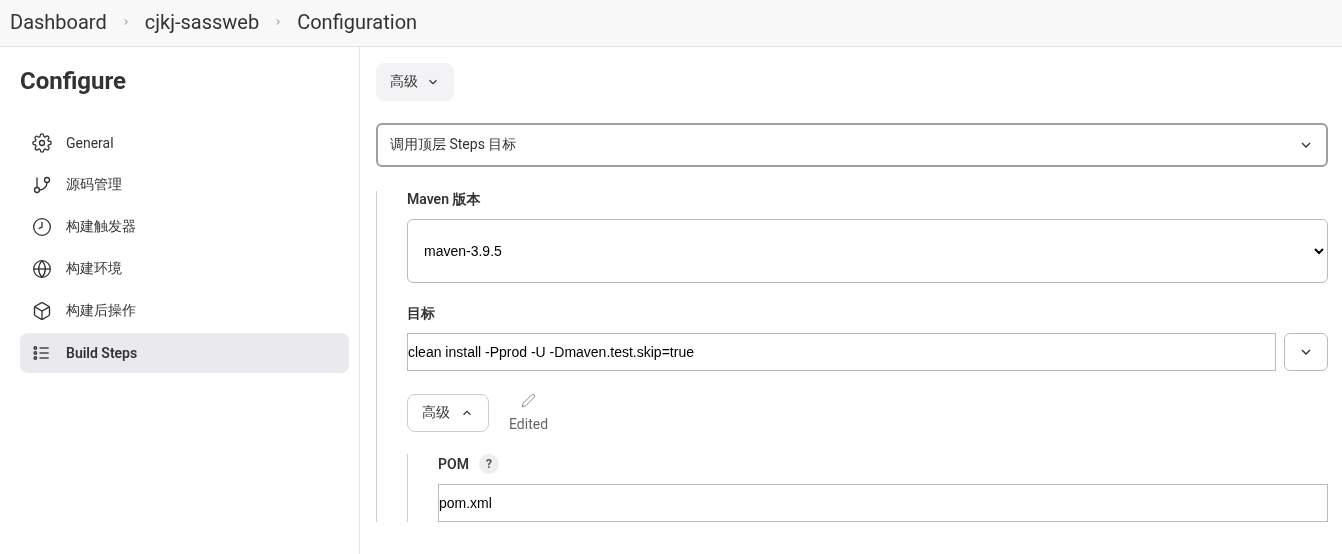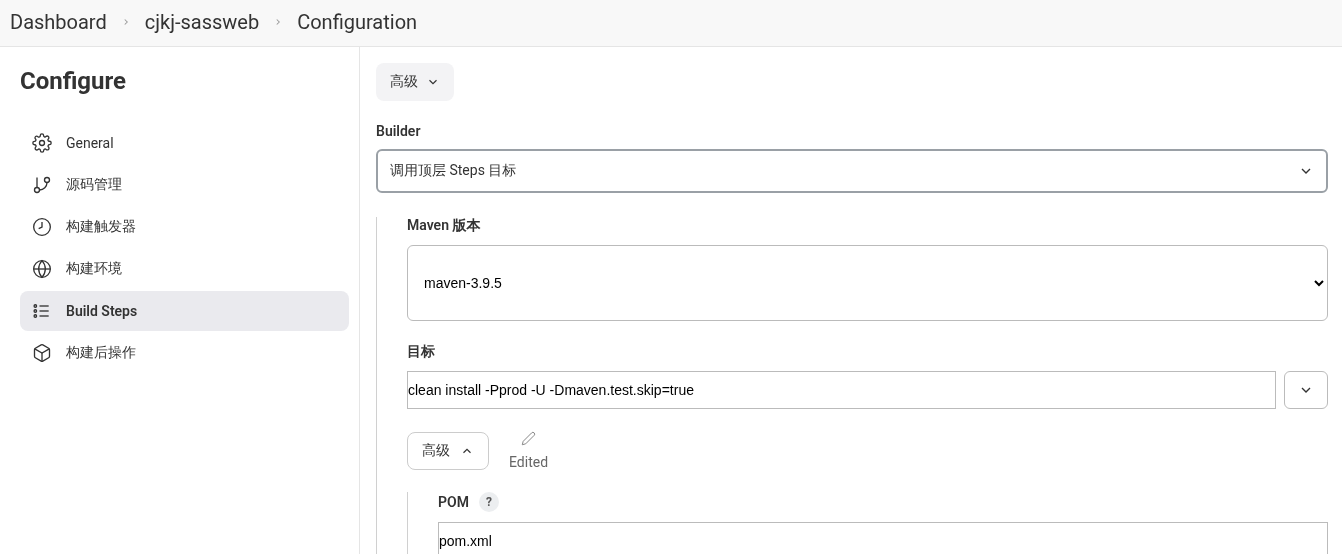--- a/index.html
+++ b/index.html
@@ -13,21 +13,21 @@
 .nav-item { display: flex; align-items: center; gap: 14px; padding: 10px 12px; border-radius: 8px; cursor: pointer; margin-bottom: 2px; }
 .nav-item.active { background: #eaeaee; font-weight: 600; }
 .nav-item svg { width: 20px; height: 20px; stroke: #333; fill: none; stroke-width: 1.6; flex-shrink: 0; }
 .content { flex: 1; padding: 16px 14px 20px 16px; }
 .top-adv { display: inline-flex; align-items: center; gap: 8px; background: #f3f3f5; border-radius: 8px; padding: 10px 14px; cursor: pointer; margin-bottom: 22px; font-size: 14px; }
 .section-label { font-size: 14px; font-weight: 600; margin-bottom: 10px; }
 .builder-select-wrap { position: relative; margin-bottom: 24px; }
 .builder-select { width: 100%; border: 2px solid #9aa0a6; border-radius: 6px; padding: 11px 12px; display: flex; justify-content: space-between; align-items: center; cursor: pointer; }
 .nested-block { border-left: 1.5px solid #d0d0d0; padding-left: 30px; margin-left: 0; }
 .field-label { font-size: 14px; font-weight: 600; margin-bottom: 10px; margin-top: 6px; }
-.select-box { width: 100%; border: 1px solid #bbb; border-radius: 6px; padding: 28px 12px; font-size: 14px; background: #fff; appearance: auto; }
+.select-box { width: 100%; border: 1px solid #bbb; border-radius: 6px; padding: 22px 12px; font-size: 14px; background: #fff; appearance: auto; }
 .goals-row { display: flex; gap: 8px; margin-bottom: 22px; }
 .text-input { flex: 1; border: 1px solid #bbb; border-radius: 0; padding: 10px 0; font-size: 14px; }
 .expand-btn { width: 44px; border: 1px solid #bbb; border-radius: 6px; background: #fff; display: flex; align-items: center; justify-content: center; cursor: pointer; }
 .adv-row { display: flex; align-items: center; gap: 20px; margin-bottom: 22px; }
 .adv-toggle { display: inline-flex; align-items: center; gap: 10px; border: 1px solid #ccc; border-radius: 8px; padding: 9px 14px; cursor: pointer; }
 .edited { display: inline-flex; align-items: center; gap: 8px; color: #666; cursor: pointer; flex-direction: column; }
 .edited svg { width: 15px; height: 15px; stroke: #888; fill: none; stroke-width: 1.6; }
 .inner-nested { border-left: 1.5px solid #d0d0d0; padding-left: 30px; }
 .pom-label-row { display: flex; align-items: center; gap: 10px; margin-bottom: 10px; }
 .pom-label { font-weight: 600; }
@@ -85,52 +85,51 @@
 
     <div class="nav-item">
       <svg viewBox="0 0 24 24">
           <circle cx="12" cy="12" r="10"></circle>
           <line x1="2" y1="12" x2="22" y2="12"></line>
           <path d="M12 2a15.3 15.3 0 0 1 4 10 15.3 15.3 0 0 1-4 10 15.3 15.3 0 0 1-4-10 15.3 15.3 0 0 1 4-10z"></path>
         </svg>
       <span>构建环境</span>
     </div>
 
+    <div class="nav-item">
+      <svg viewBox="0 0 24 24">
+          <path d="M21 16V8a2 2 0 0 0-1-1.73l-7-4a2 2 0 0 0-2 0l-7 4A2 2 0 0 0 3 8v8a2 2 0 0 0 1 1.73l7 4a2 2 0 0 0 2 0l7-4A2 2 0 0 0 21 16z"></path>
+          <polyline points="3.27 6.96 12 12.01 20.73 6.96"></polyline>
+          <line x1="12" y1="22.08" x2="12" y2="12"></line>
+        </svg>
+      <span>构建后操作</span>
+    </div>
+
     <div class="nav-item active">
       <svg viewBox="0 0 24 24">
           <circle cx="4" cy="6" r="1.5"></circle>
           <line x1="9" y1="6" x2="20" y2="6"></line>
           <circle cx="4" cy="12" r="1.5"></circle>
           <line x1="9" y1="12" x2="20" y2="12"></line>
           <circle cx="4" cy="18" r="1.5"></circle>
           <line x1="9" y1="18" x2="20" y2="18"></line>
         </svg>
       <span>Build Steps</span>
-    </div>
-
-    <div class="nav-item">
-      <svg viewBox="0 0 24 24">
-          <path d="M21 16V8a2 2 0 0 0-1-1.73l-7-4a2 2 0 0 0-2 0l-7 4A2 2 0 0 0 3 8v8a2 2 0 0 0 1 1.73l7 4a2 2 0 0 0 2 0l7-4A2 2 0 0 0 21 16z"></path>
-          <polyline points="3.27 6.96 12 12.01 20.73 6.96"></polyline>
-          <line x1="12" y1="22.08" x2="12" y2="12"></line>
-        </svg>
-      <span>构建后操作</span>
     </div>
   </div>
 
   <div class="content">
 
     <div class="top-adv">
       <span>高级</span>
       <svg width="14" height="14" viewBox="0 0 24 24" fill="none" stroke="#333" stroke-width="2">
           <polyline points="6 9 12 15 18 9"></polyline>
         </svg>
     </div>
 
-    <div class="section-label">Builder</div>
 
     <div class="builder-select-wrap">
       <div class="builder-select">
         <span>调用顶层 Steps 目标</span>
         <svg width="16" height="16" viewBox="0 0 24 24" fill="none" stroke="#333" stroke-width="2">
             <polyline points="6 9 12 15 18 9"></polyline>
           </svg>
       </div>
     </div>
 

